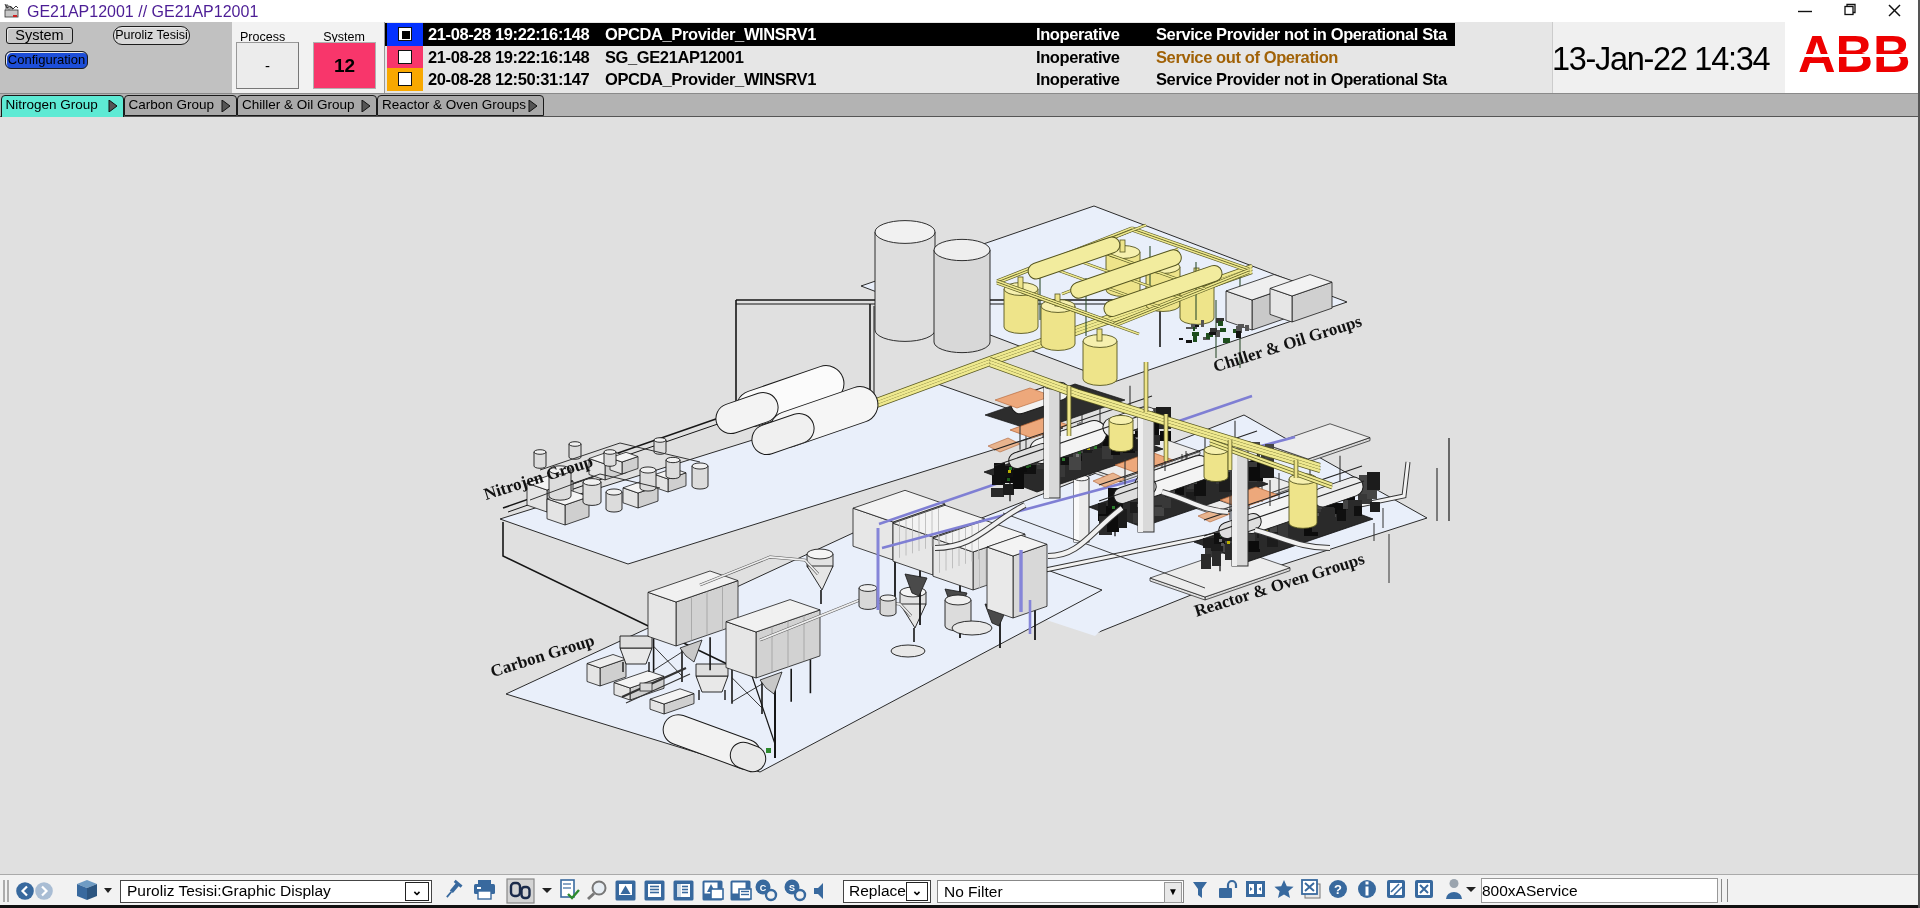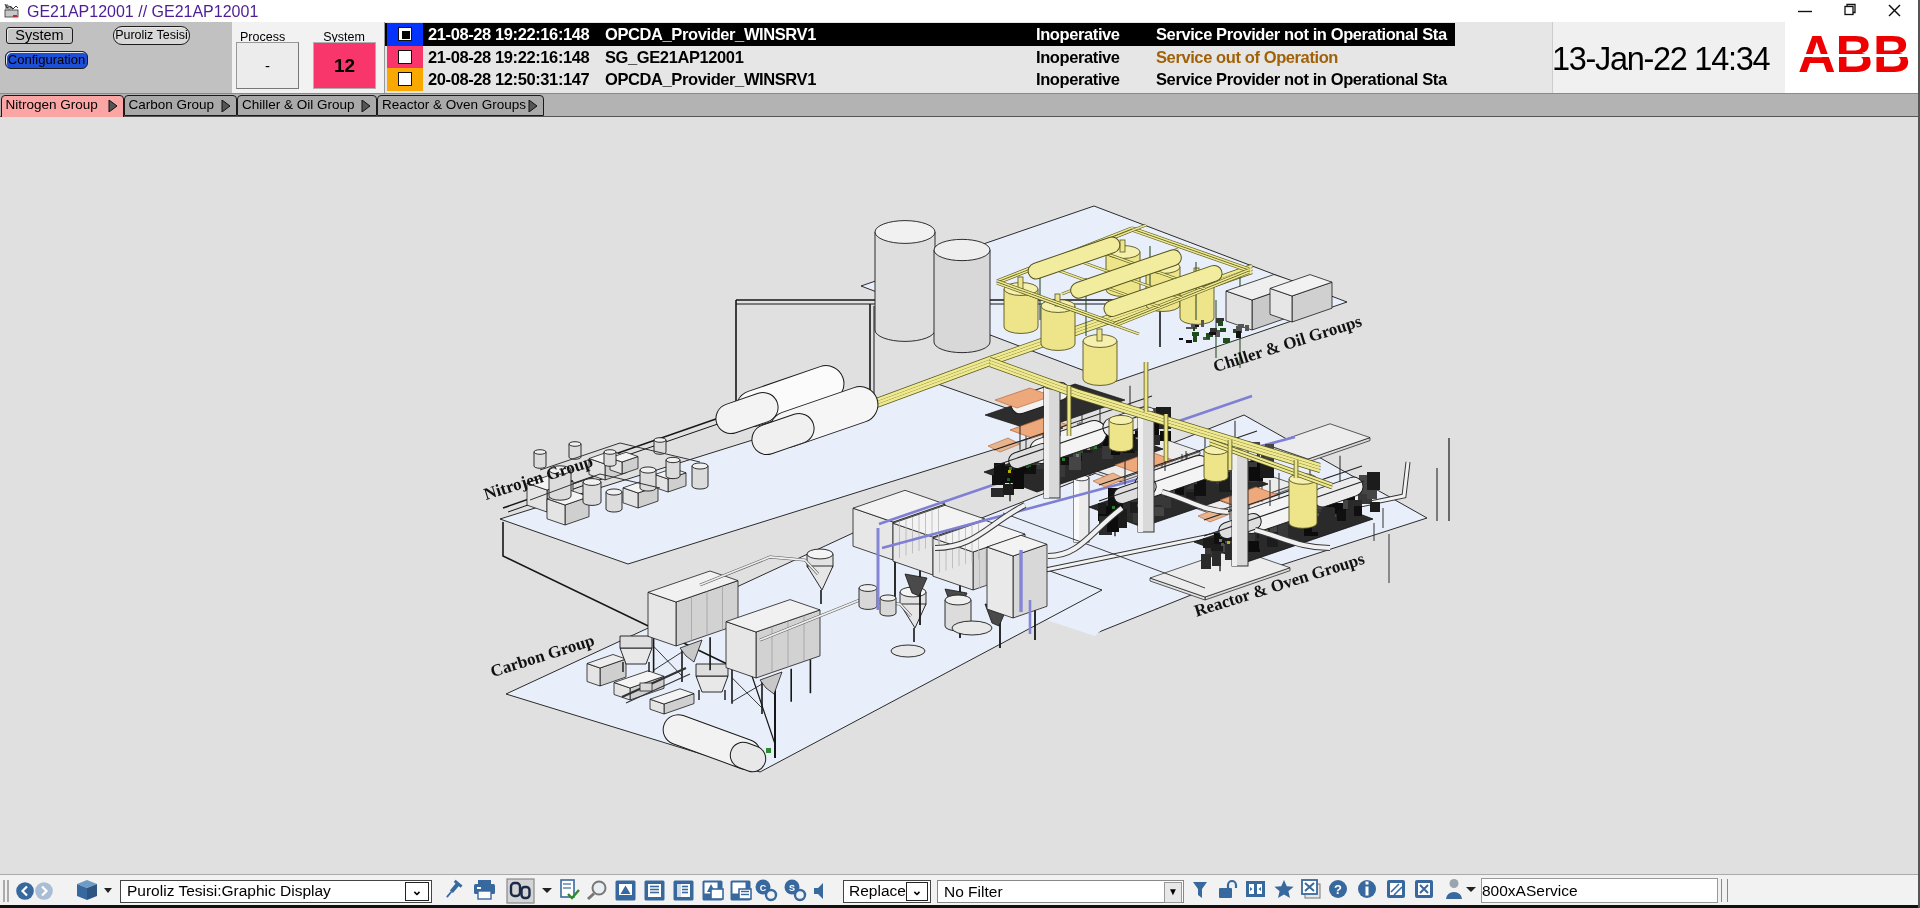--- a/index.html
+++ b/index.html
@@ -55,21 +55,21 @@
         <div style="position:absolute;top:47.2px;height:22.6px;line-height:20.6px;font-size:16.5px;font-weight:bold;color:#000;white-space:nowrap;letter-spacing:-0.4px;left:651px">Inoperative</div>
         <div style="position:absolute;top:47.2px;height:22.6px;line-height:20.6px;font-size:16.5px;font-weight:bold;color:#000;white-space:nowrap;letter-spacing:-0.4px;left:771px">Service Provider not in Operational Sta</div>
       </div>
       <div style="position:absolute;left:1552px;top:0;width:233px;height:71px;background:#f0f0f0;border-left:1px solid #ccc"></div>
       <div style="position:absolute;left:1552px;top:19px;width:233px;text-align:left;font-size:32.5px;color:#000;white-space:nowrap;letter-spacing:-1.3px">13-Jan-22 14:34</div>
       <div style="position:absolute;left:1785px;top:0;width:135px;height:71px;background:#fff"></div>
       <div style="position:absolute;left:1798px;top:2px;width:120px;height:60px;font-family:'Liberation Sans';font-weight:bold;font-size:52px;letter-spacing:0px;color:#ee0000">ABB</div>
       <div style="position:absolute;left:1795px;top:31.5px;width:125px;height:3.5px;background:#fff"></div>
     </div>
     <div style="position:absolute;left:0;top:93px;width:1920px;height:24px;background:#b3b3b3;border-top:1px solid #8a8a8a;border-bottom:1px solid #555;box-sizing:border-box">
-      <div style="position:absolute;left:0.5px;top:1px;width:123px;height:38px;background:#fca5a5;border:1.5px solid #1a1a1a;border-radius:4px 4px 0 0;box-sizing:border-box">
+      <div style="position:absolute;left:0.5px;top:1px;width:123px;height:38px;background:#5eead4;border:1.5px solid #1a1a1a;border-radius:4px 4px 0 0;box-sizing:border-box">
         <div style="position:absolute;left:4px;top:1px;font-size:13.5px;color:#000;white-space:nowrap">Nitrogen Group</div>
         <svg style="position:absolute;right:5px;top:4px" width="10" height="12" viewBox="0 0 10 12">
           <polygon points="1,0 9,6 1,12" fill="#555" stroke="#111" stroke-width="1"></polygon>
         </svg>
       </div>
       <div style="position:absolute;left:123.5px;top:1px;width:113px;height:21px;background:#a9a9a9;border:1.5px solid #1a1a1a;border-radius:4px 4px 0 0;box-sizing:border-box">
         <div style="position:absolute;left:4px;top:1px;font-size:13.5px;color:#000;white-space:nowrap">Carbon Group</div>
         <svg style="position:absolute;right:5px;top:4px" width="10" height="12" viewBox="0 0 10 12">
           <polygon points="1,0 9,6 1,12" fill="#555" stroke="#111" stroke-width="1"></polygon>
         </svg>

